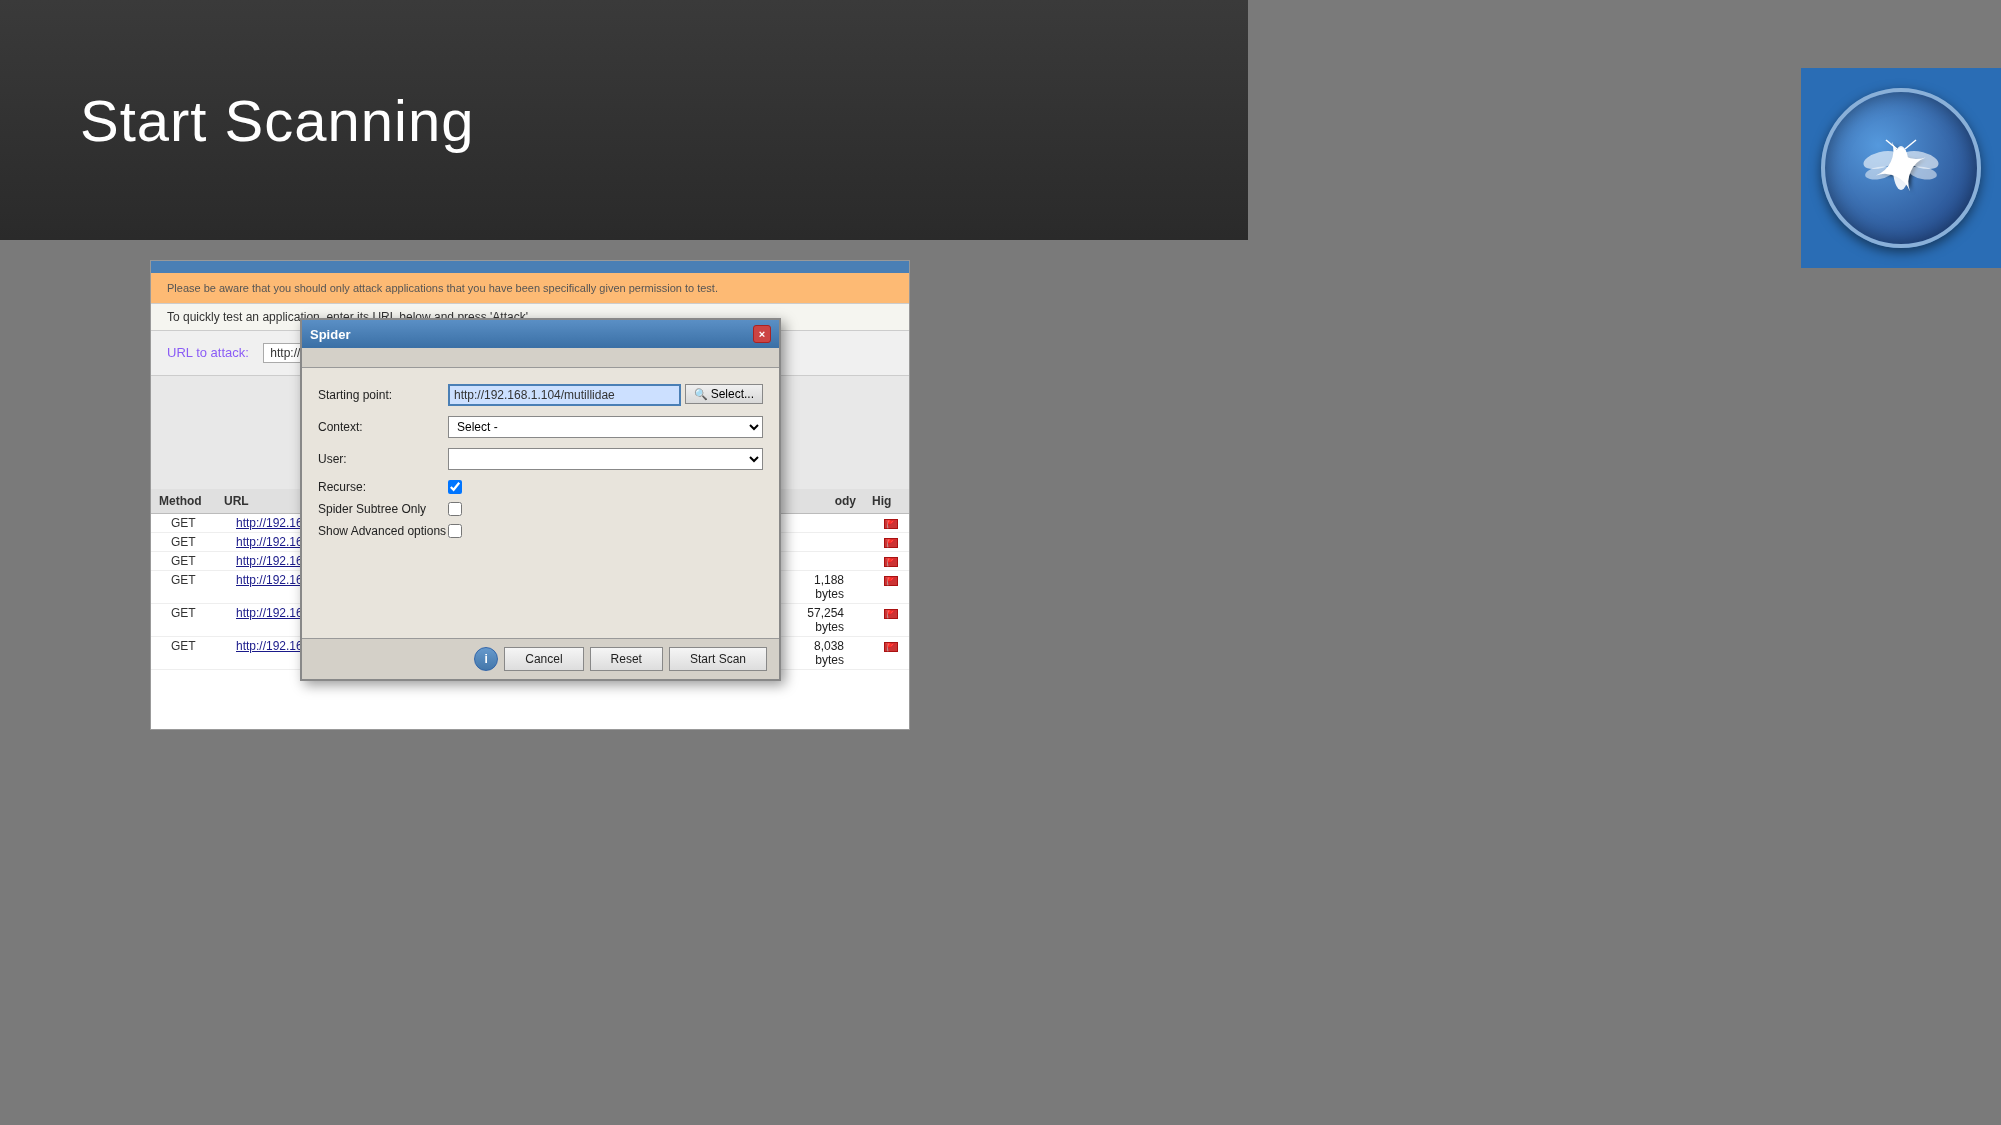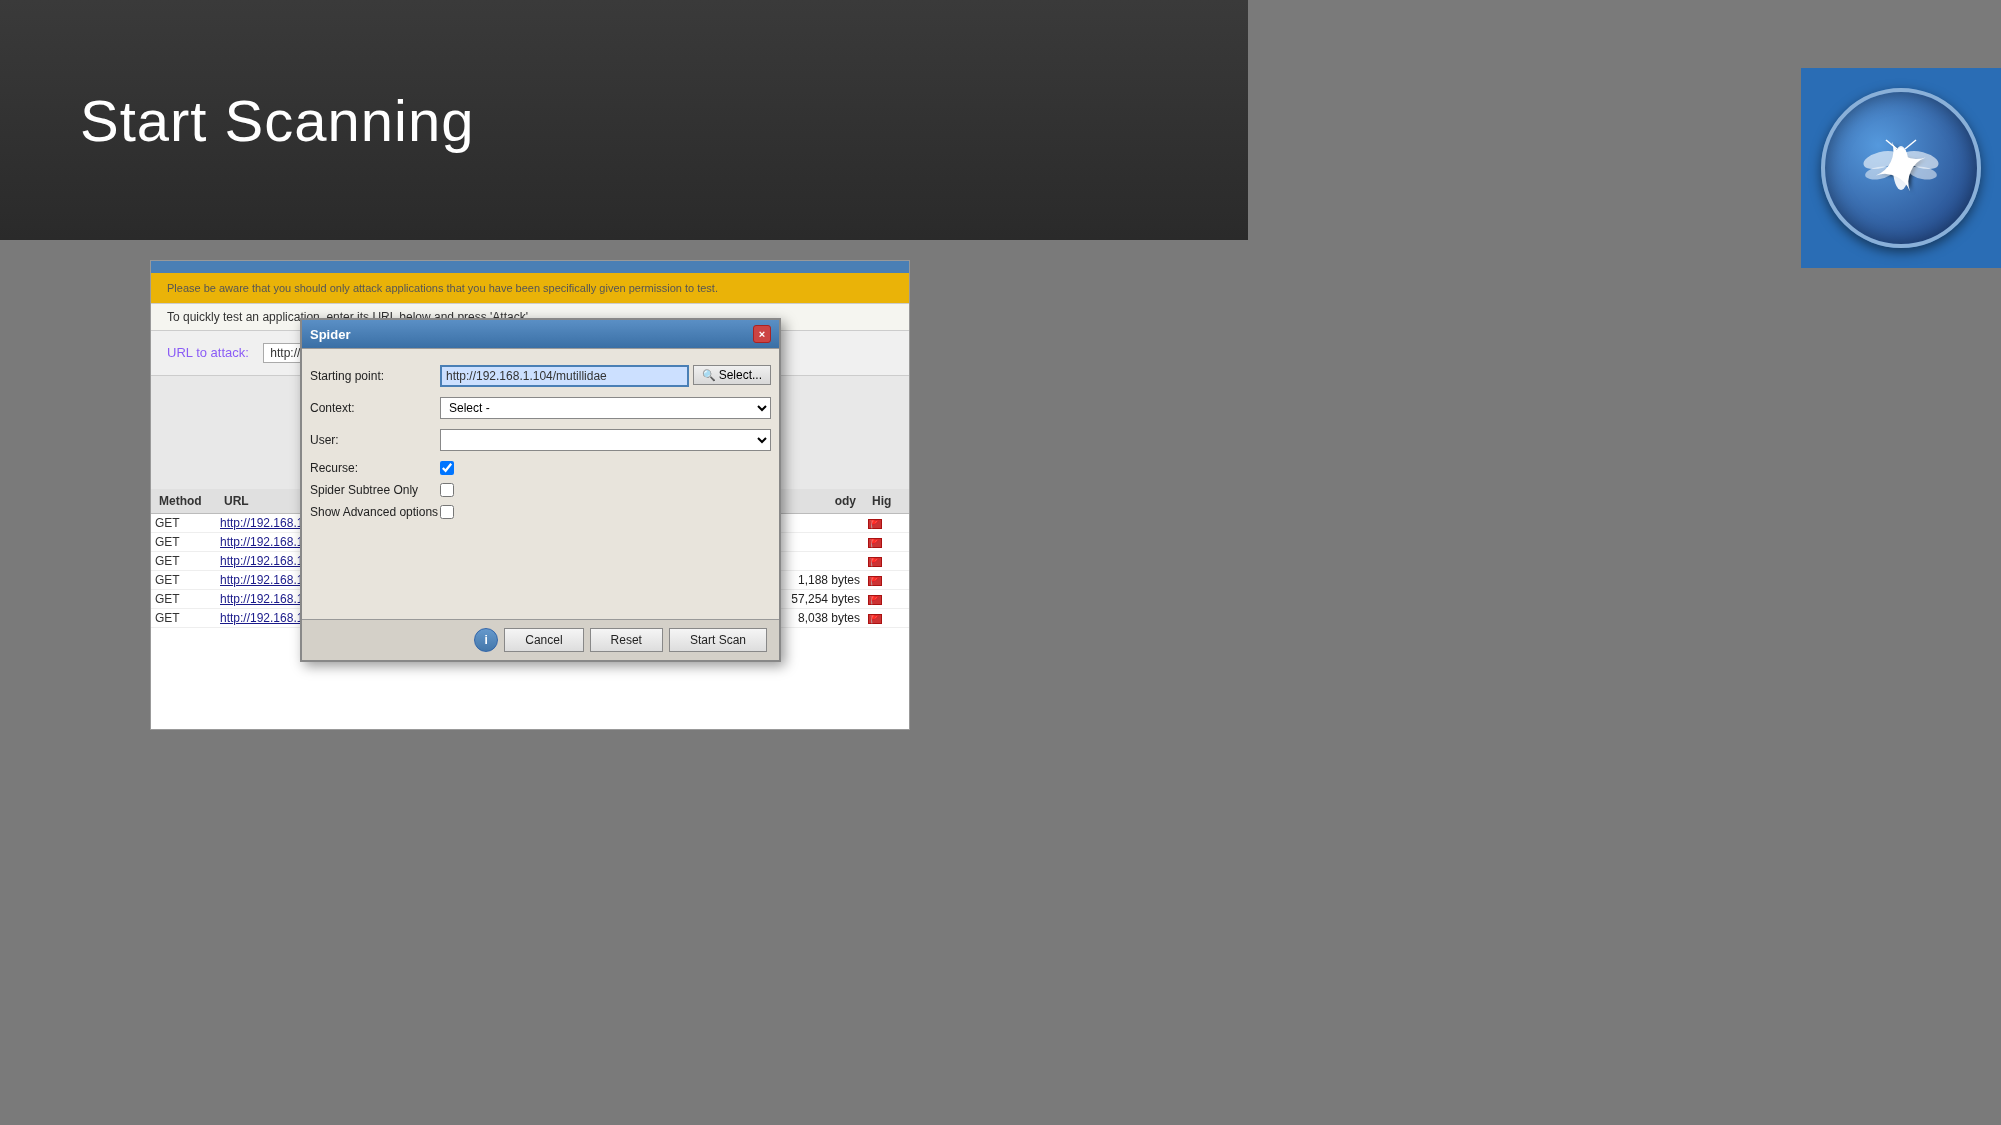--- a/index.html
+++ b/index.html
@@ -128,21 +128,21 @@
     .bg-table-col.high { width: 45px; }
 
     .bg-table-row {
       display: flex;
       font-size: 12px;
       color: #222;
       border-bottom: 1px solid #eee;
       padding: 1px 0;
     }
     .bg-table-cell {
-      padding: 1px 4px;
+      padding: 1px 20px;
     }
     .bg-table-cell.method { width: 65px; color: #333; }
     .bg-table-cell.url { flex: 1; color: #1a1a8a; text-decoration: underline; }
     .bg-table-cell.status { width: 40px; }
     .bg-table-cell.ok { width: 35px; }
     .bg-table-cell.time { width: 55px; text-align: right; }
     .bg-table-cell.size { width: 90px; text-align: right; }
     .bg-table-cell.body { width: 80px; }
     .bg-table-cell.high { width: 45px; }
 
@@ -213,21 +213,22 @@
     .dialog-tab.active {
       background: #e8e4dc;
       border-bottom: 1px solid #e8e4dc;
       position: relative;
       bottom: -1px;
     }
 
     .dialog-body {
       background: #e8e4dc;
       border-top: 1px solid #999;
-      padding: 16px 8px 12px;
+      padding: 16px 16px 12px;
+      margin-top: 19px;
     }
 
     .form-row {
       display: flex;
       align-items: center;
       margin-bottom: 10px;
     }
     .form-label {
       width: 130px;
       font-size: 12px;
@@ -353,21 +354,21 @@
 
       <line x1="46" y1="31" x2="35" y2="22" stroke="white" stroke-width="1.5"></line>
       <line x1="54" y1="31" x2="65" y2="22" stroke="white" stroke-width="1.5"></line>
     </svg>
   </div>
 </div>
 
 <div class="main-content">
   <div class="bg-window-top"></div>
 
-  <div style="padding: 8px 16px; font-size: 12px; color: #333; background: #eab308; border-bottom: 1px solid #ccc;">
+  <div style="padding: 8px 16px; font-size: 12px; color: #333; background: #fdba74; border-bottom: 1px solid #ccc;">
     <span style="font-size:11px; color:#555;">Please be aware that you should only attack applications that you have been specifically given permission to test.</span>
   </div>
   <div style="padding: 6px 16px; font-size: 12px; color: #333; background: #f5f5f0; border-bottom: 1px solid #ccc;">
     <span style="font-size:12px;">To quickly test an application, enter its URL below and press 'Attack'.</span>
   </div>
   <div class="bg-url-bar">
     <span class="bg-url-label">URL to attack:</span>
     &nbsp;&nbsp;
     <span class="bg-url-input">http://</span>
   </div>

